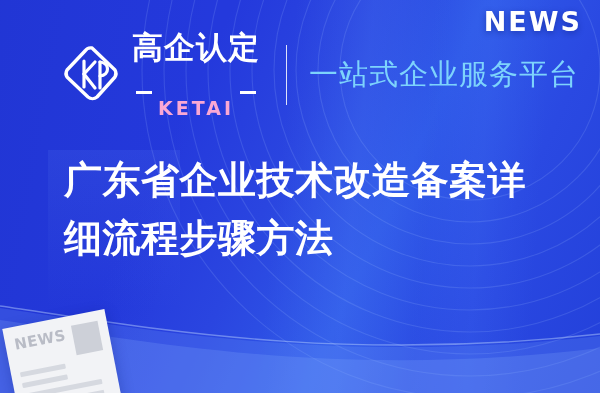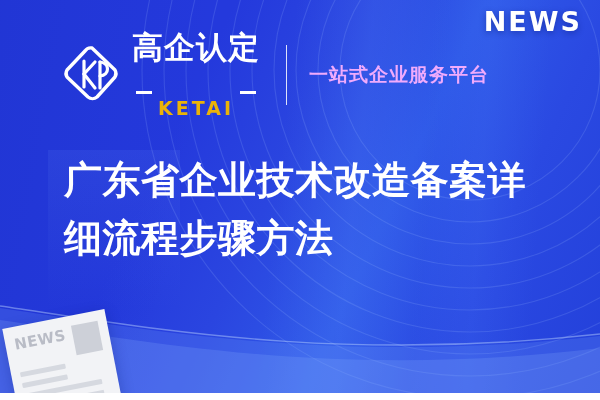--- a/index.html
+++ b/index.html
@@ -151,44 +151,43 @@
   }
   .logo-dash {
     display: block;
     width: 16px;
     height: 3px;
     background: #ffffff;
   }
   .logo-en {
     font-size: 19px;
     font-weight: 700;
-    color: #eab308;
+    color: #f9a8d4;
     letter-spacing: 3px;
     font-family: "DejaVu Sans", "Liberation Sans", sans-serif;
     margin-top: 32px;
   }
   .divider {
     width: 1px;
     height: 60px;
     background: rgba(255,255,255,0.85);
     margin: 0 22px 0 26px;
     flex: 0 0 auto;
   }
   .tagline {
     display: flex;
     flex-direction: column;
     justify-content: center;
   }
   .tagline-main {
-    font-size: 19px;
-    color: #f0abfc;
+    font-size: 29px;
+    color: #7dd3fc;
     letter-spacing: 1px;
     line-height: 1.15;
     font-family: "DejaVu Sans", "Liberation Sans", sans-serif;
-    font-weight: bold;
   }
   .tagline-sub {
     font-size: 19px;
     color: #ffffff;
     font-weight: 700;
     letter-spacing: 1px;
     margin-top: 4px;
     font-family: "DejaVu Sans", "Liberation Sans", sans-serif;
   }
 

